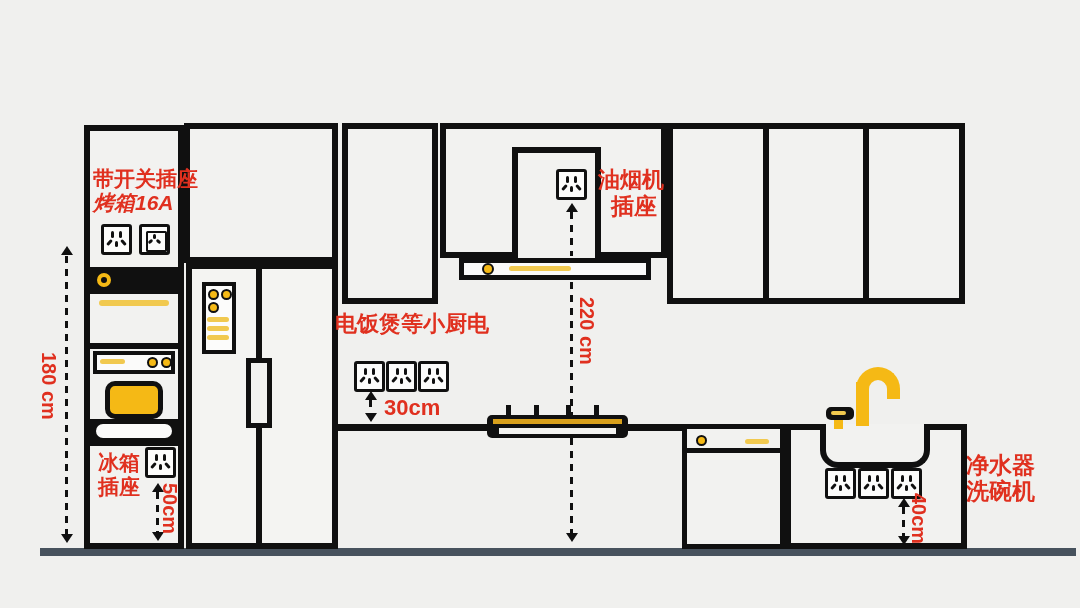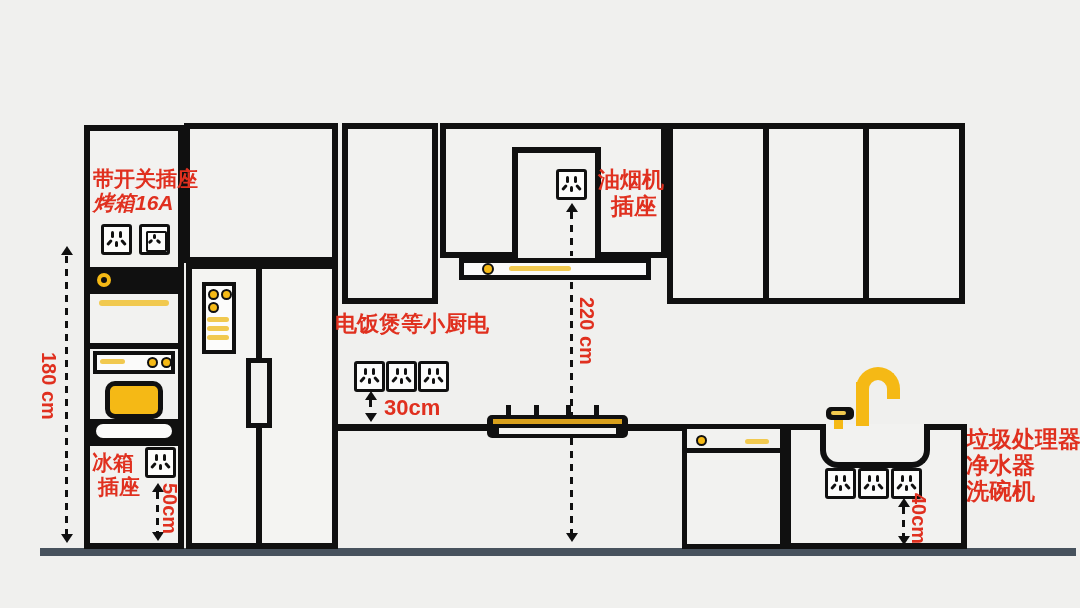--- a/index.html
+++ b/index.html
@@ -67,21 +67,21 @@
   <div class="c blk" style="left:90px;top:343px;width:88px;height:6px;"></div>
 
   <div class="c" style="left:93px;top:351px;width:82px;height:23px;border:4px solid var(--ink);background:#FBFBFA;"></div>
   <div class="c gbar" style="left:100px;top:359px;width:25px;height:5px;"></div>
   <div class="c gdot" style="left:147px;top:357px;width:11px;height:11px;"></div>
   <div class="c gdot" style="left:161px;top:357px;width:11px;height:11px;"></div>
   <div class="c" style="left:105px;top:381px;width:58px;height:38px;background:var(--gold);border:5px solid var(--ink);border-radius:10px;"></div>
   <div class="c blk" style="left:90px;top:419px;width:88px;height:27px;"></div>
   <div class="c" style="left:96px;top:424px;width:76px;height:14px;background:#FBFBFA;border-radius:7px;"></div>
 
-  <div class="c red" style="left:92px;top:451px;font-size:21px;text-align:right;">冰箱</div>
+  <div class="c red" style="left:98px;top:451px;font-size:21px;text-align:right;">冰箱</div>
   <div class="c red" style="left:98px;top:475px;font-size:21px;">插座</div>
   <div class="c sock" style="left:145px;top:447px;">
       <i class="ta"></i>
       <i class="tb"></i>
       <i class="pl"></i>
       <i class="pm"></i>
       <i class="pr"></i>
     </div>
 
   <div class="c au" style="left:152px;top:483px;"></div>
@@ -193,17 +193,16 @@
       <i class="pl"></i>
       <i class="pm"></i>
       <i class="pr"></i>
     </div>
 
   <div class="c au" style="left:898px;top:498px;z-index:4;"></div>
   <div class="c dashv" style="left:902px;top:507px;height:30px;z-index:4;"></div>
   <div class="c ad" style="left:898px;top:536px;z-index:4;"></div>
   <div class="c red rot" style="left:930px;top:493px;font-size:20px;z-index:4;">40cm</div>
 
-  <div class="c red" style="left:966px;top:427px;font-size:23px;">垃圾处理器</div>
   <div class="c red" style="left:966px;top:453px;font-size:23px;">净水器</div>
   <div class="c red" style="left:966px;top:479px;font-size:23px;">洗碗机</div>
 
 </div>
 
 </body></html>

